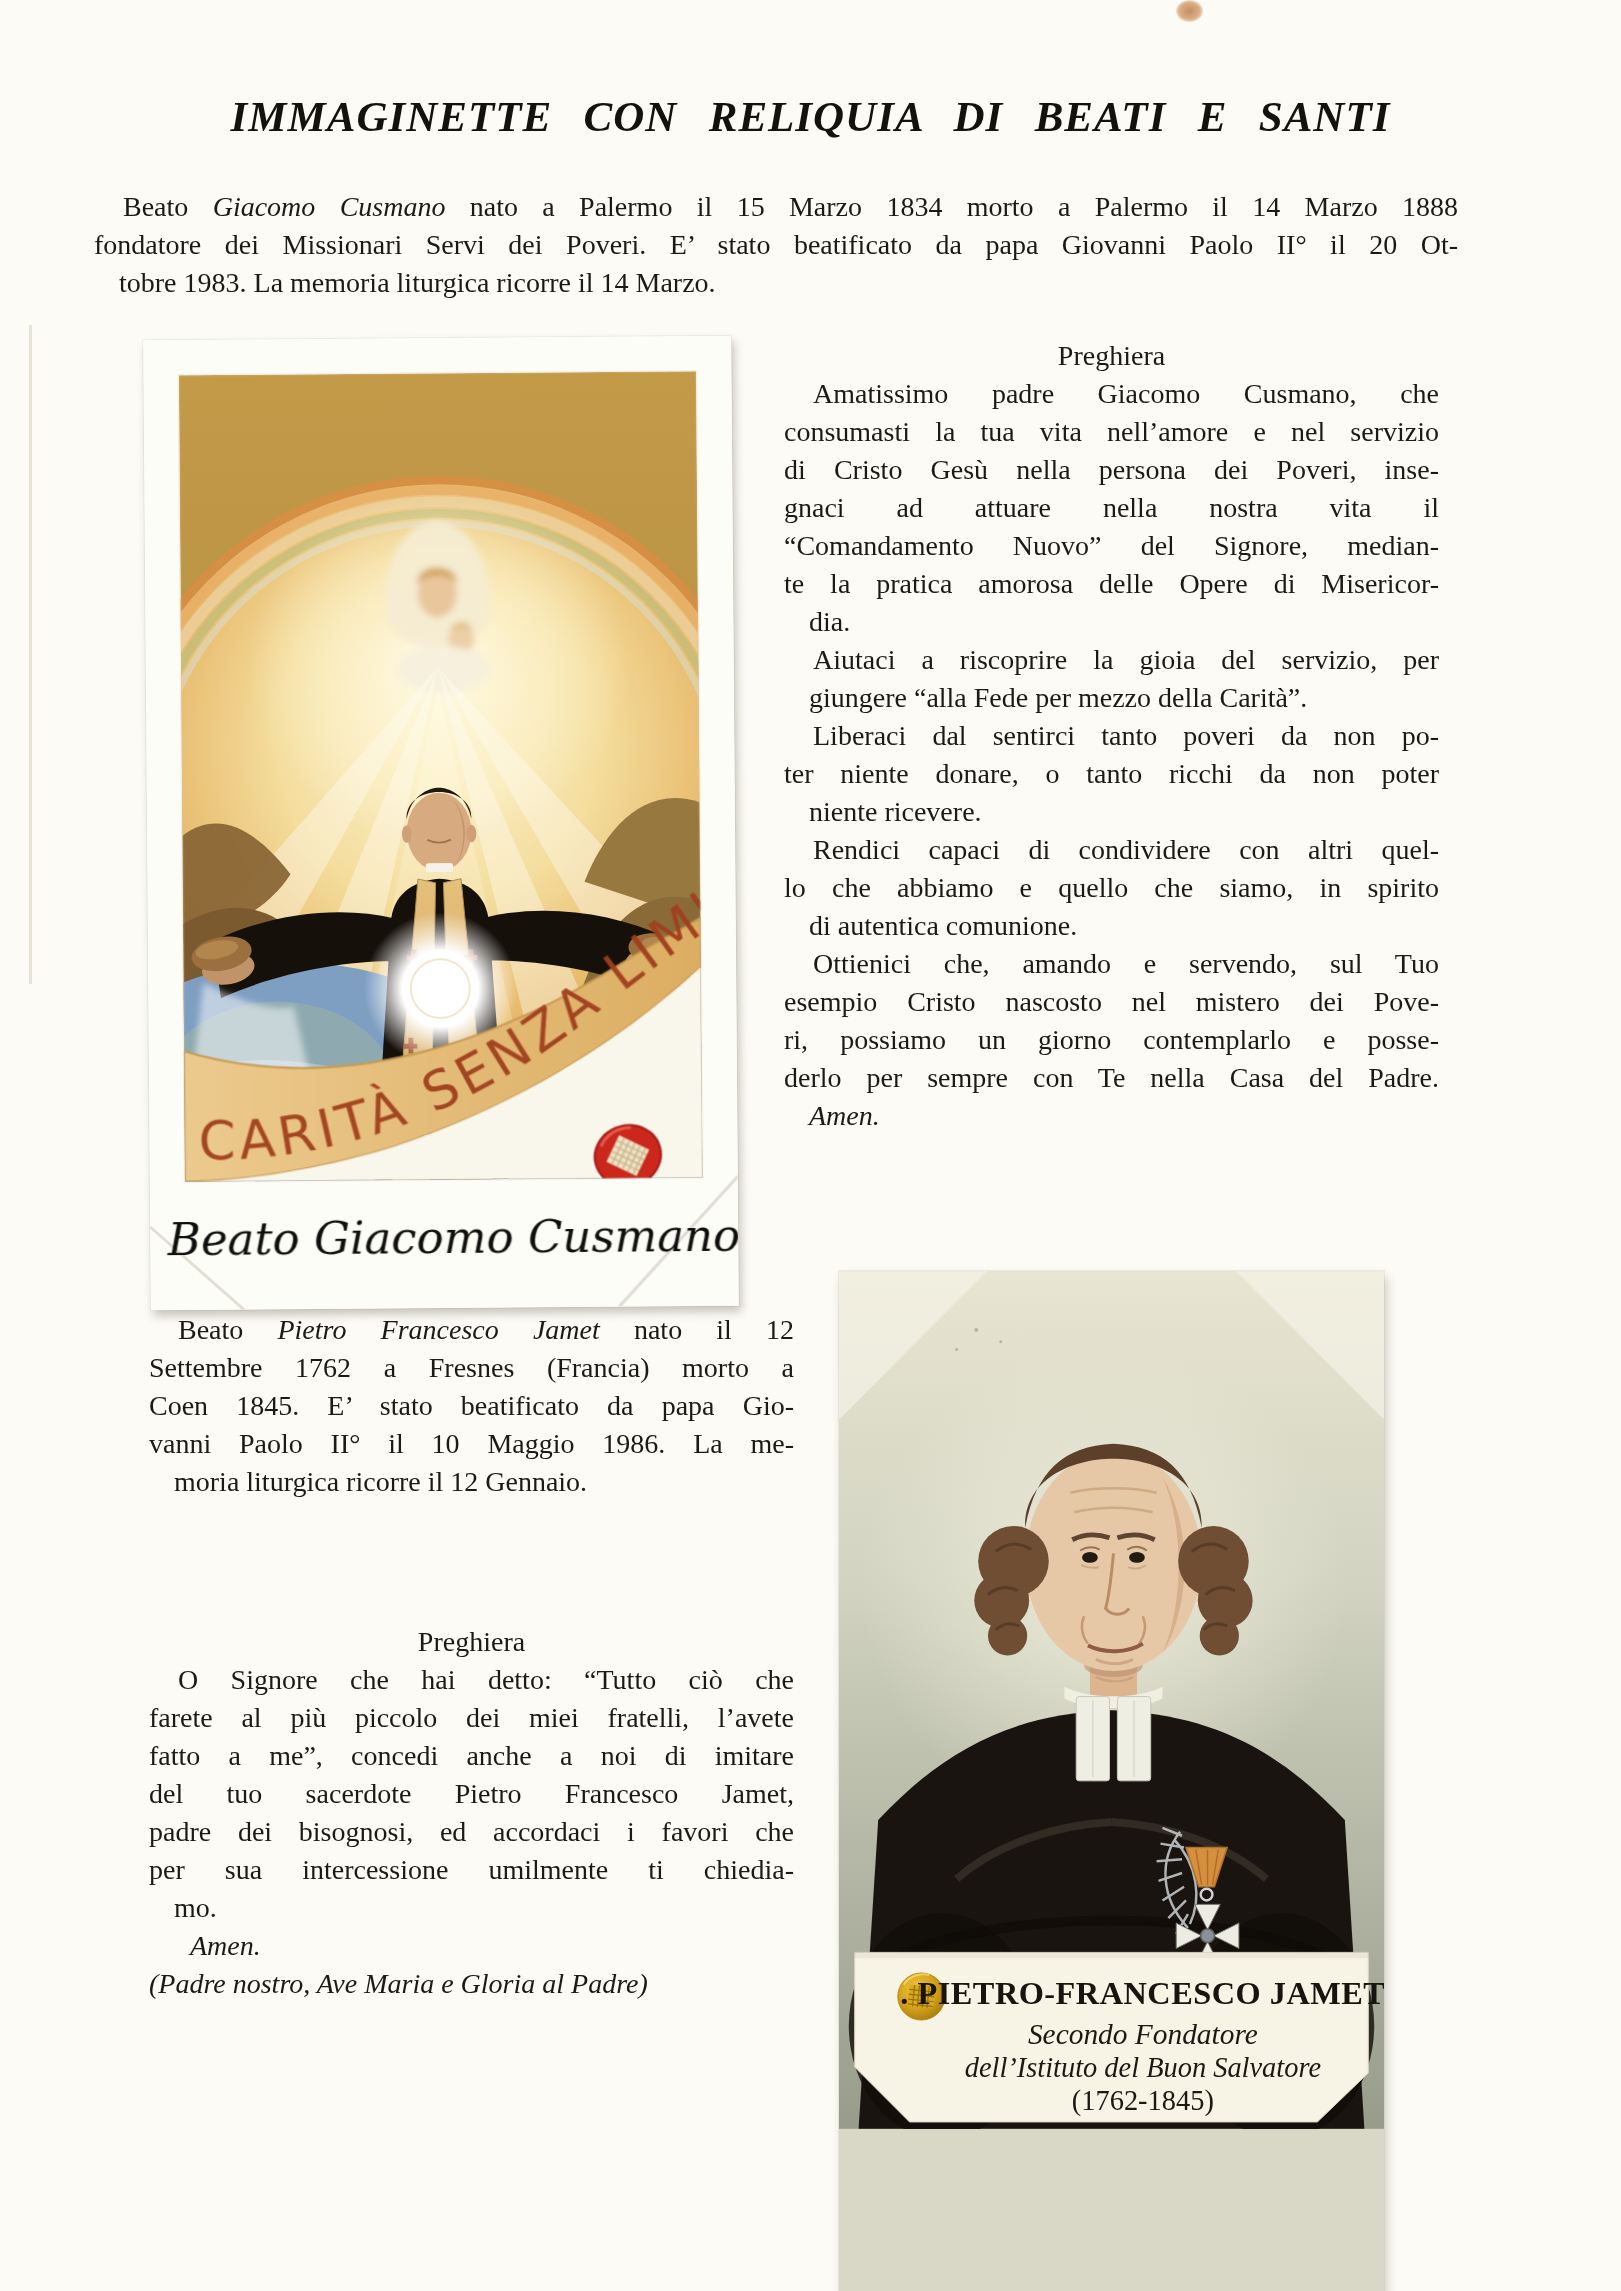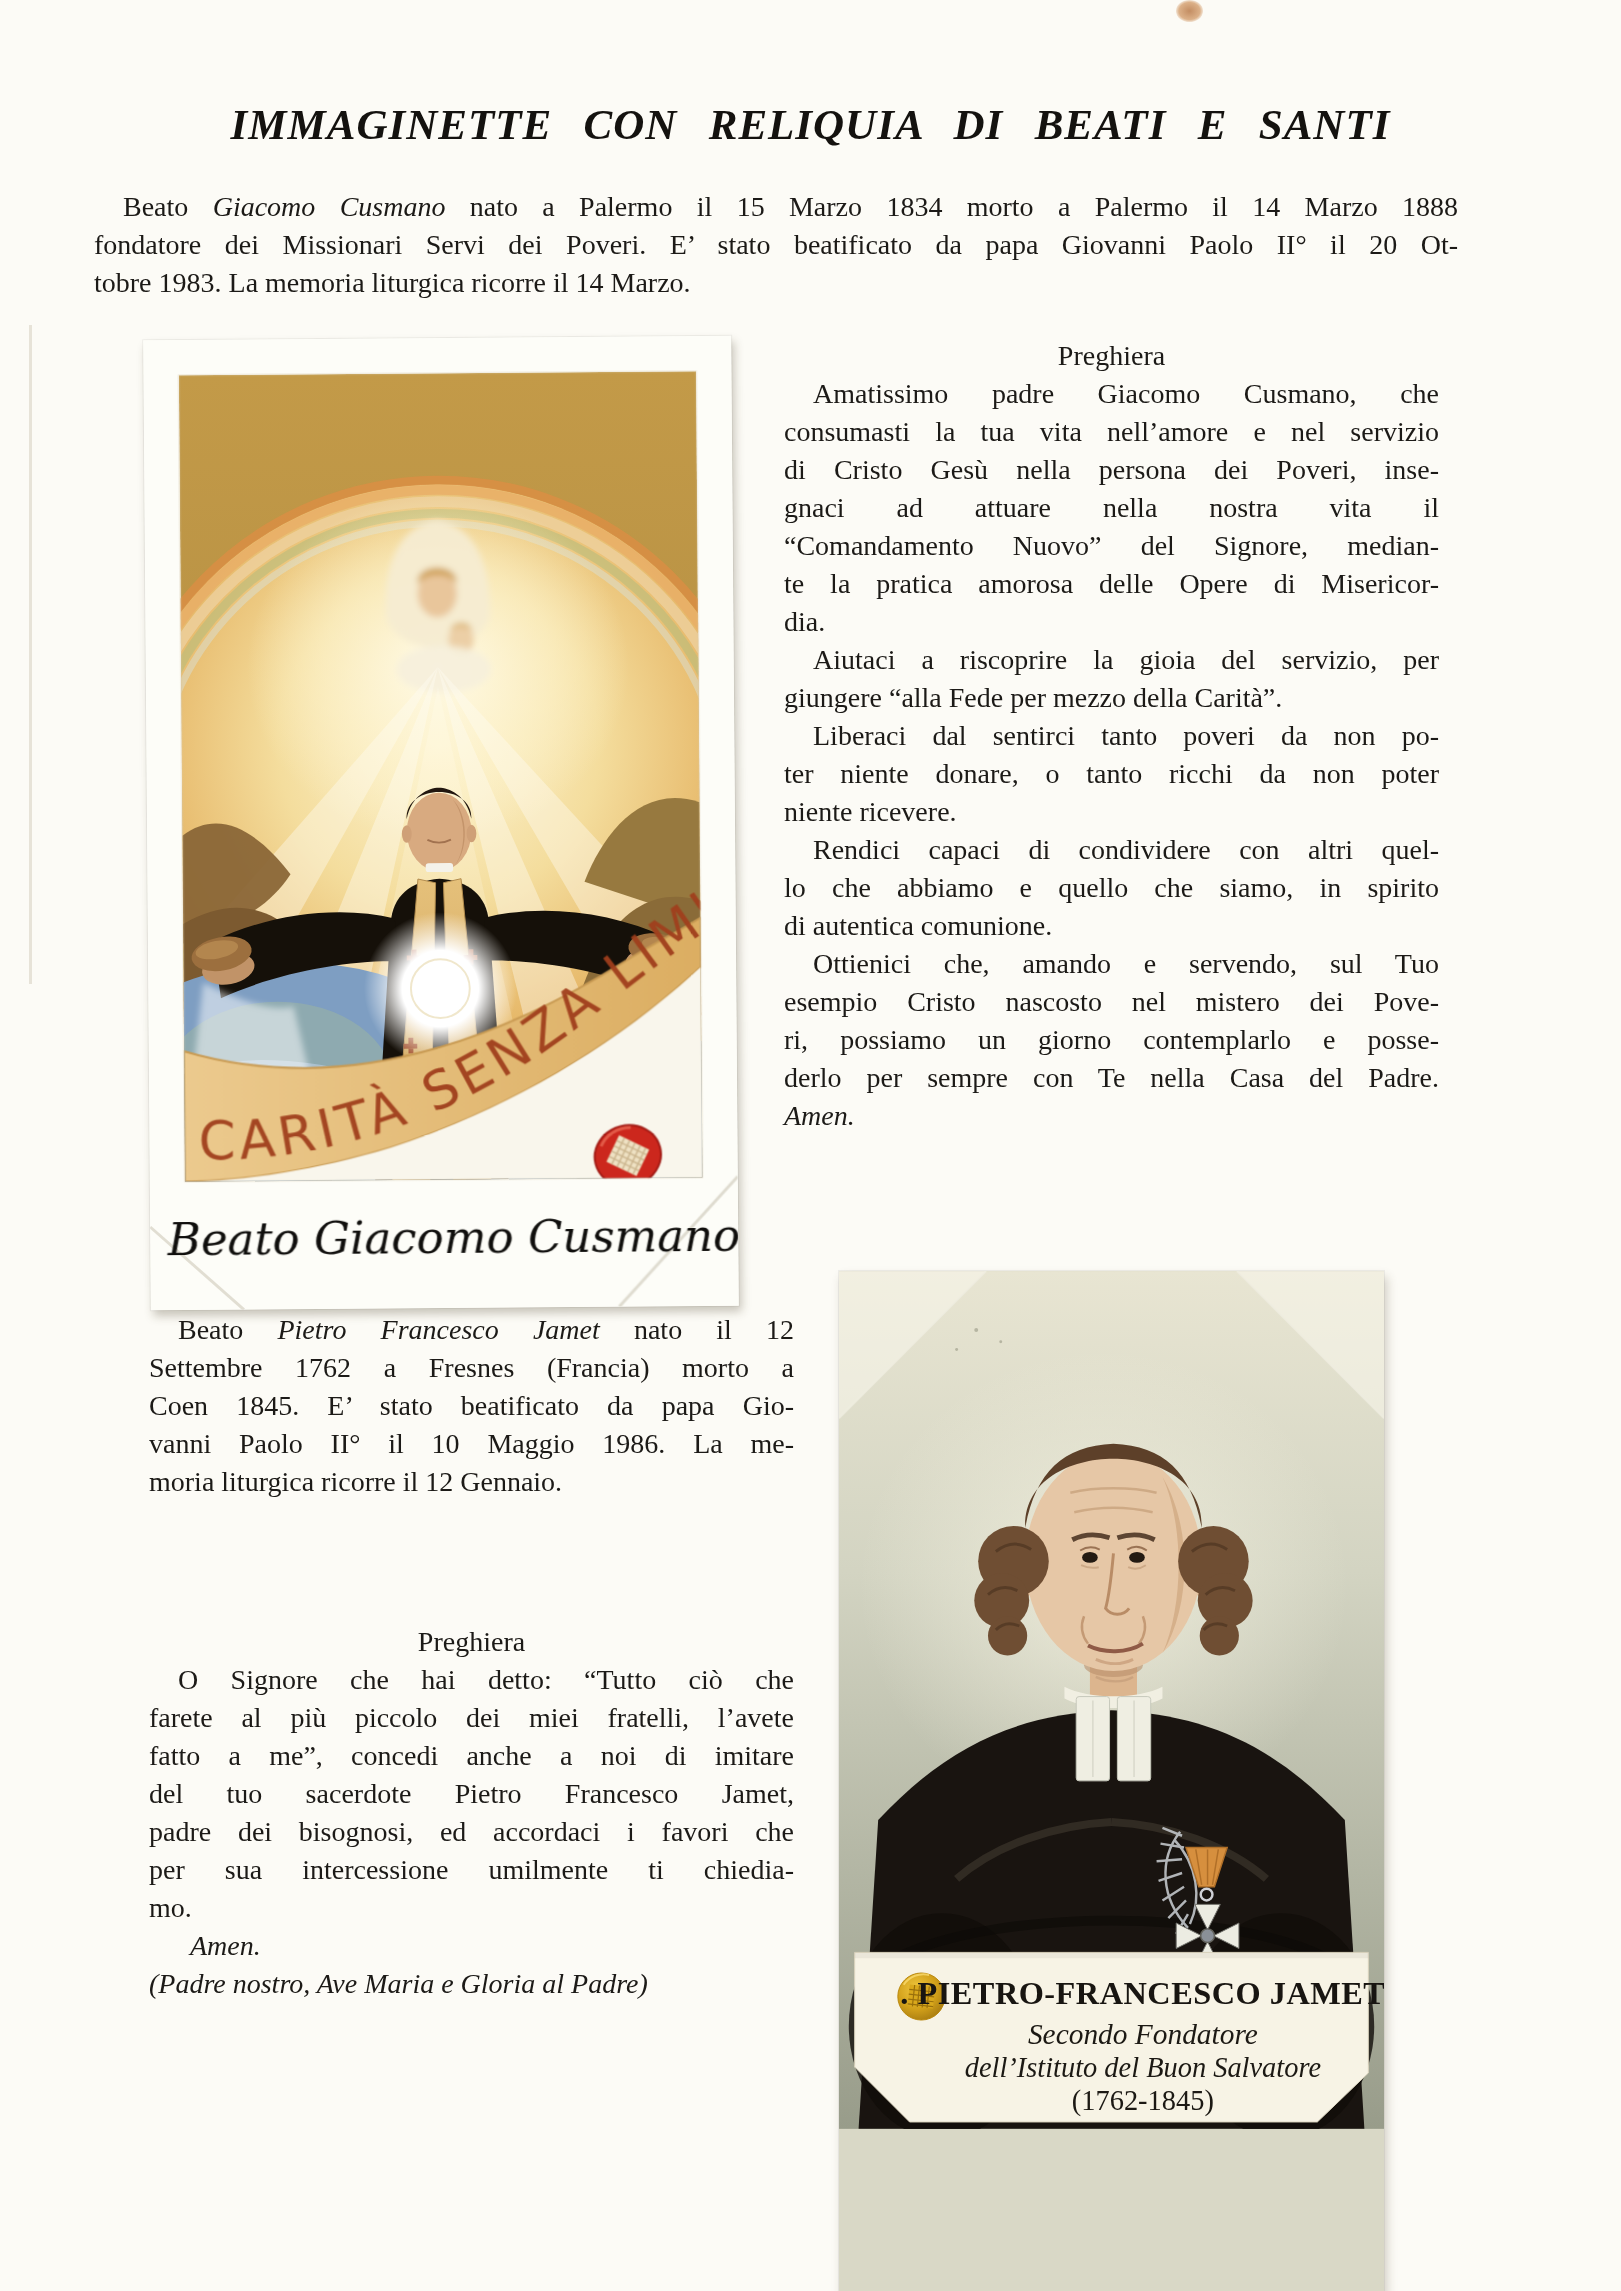--- a/index.html
+++ b/index.html
@@ -1,29 +1,29 @@
 <!DOCTYPE html>
 <html><head>
 <meta charset="utf-8">
 <style>
   html,body{margin:0;padding:0;background:#dedbd2;}
   .page{position:relative;width:1621px;height:2292px;margin:0 auto;background:#fcfbf6;
         font-family:"Liberation Serif",serif;color:#1c1a17;overflow:hidden;}
   
-  .title{position:absolute;left:0;right:0;top:92px;margin:8px;text-align:center;
+  .title{position:absolute;left:0;right:0;top:92px;margin:0;text-align:center;
          font-size:43px;font-style:italic;font-weight:bold;letter-spacing:1px;
          word-spacing:19.6px;color:#14120f;}
   .intro{position:absolute;left:94px;top:188px;width:1364px;font-size:28px;line-height:38px;}
   .prayer1{position:absolute;left:784px;top:337px;width:655px;font-size:28px;line-height:38px;}
   .intro2{position:absolute;left:149px;top:1311px;width:645px;font-size:28px;line-height:38px;}
   .prayer2{position:absolute;left:149px;top:1623px;width:645px;font-size:28px;line-height:38px;}
   .pheading{text-align:center;}
   .para .tl{text-align:justify;text-align-last:justify;}
   .tl{min-height:38px;}
-  .tl-last{text-align-last:left !important;}
+  .tl-last{text-align-last:left !important;margin-left:25px;}
   .para .tl:first-child{text-indent:29px;}
   .amen{font-style:italic;text-indent:41px;}
   .note{font-style:italic;}
   i{font-style:italic;}
   
   .card1{position:absolute;left:147px;top:338px;width:588px;height:970px;background:#fdfdf8;
          transform:rotate(-0.45deg);box-shadow:2.9px 5.9px 9.8px rgba(70,58,34,.28),0 0 0 1px rgba(0,0,0,.05);}
   .card2{position:absolute;left:839px;top:1271px;width:545px;height:1095px;background:#d9d8c6;
          box-shadow:2.9px 5.9px 9.8px rgba(70,58,34,.24),0 0 0 1px rgba(0,0,0,.05);}
   svg{display:block;}

